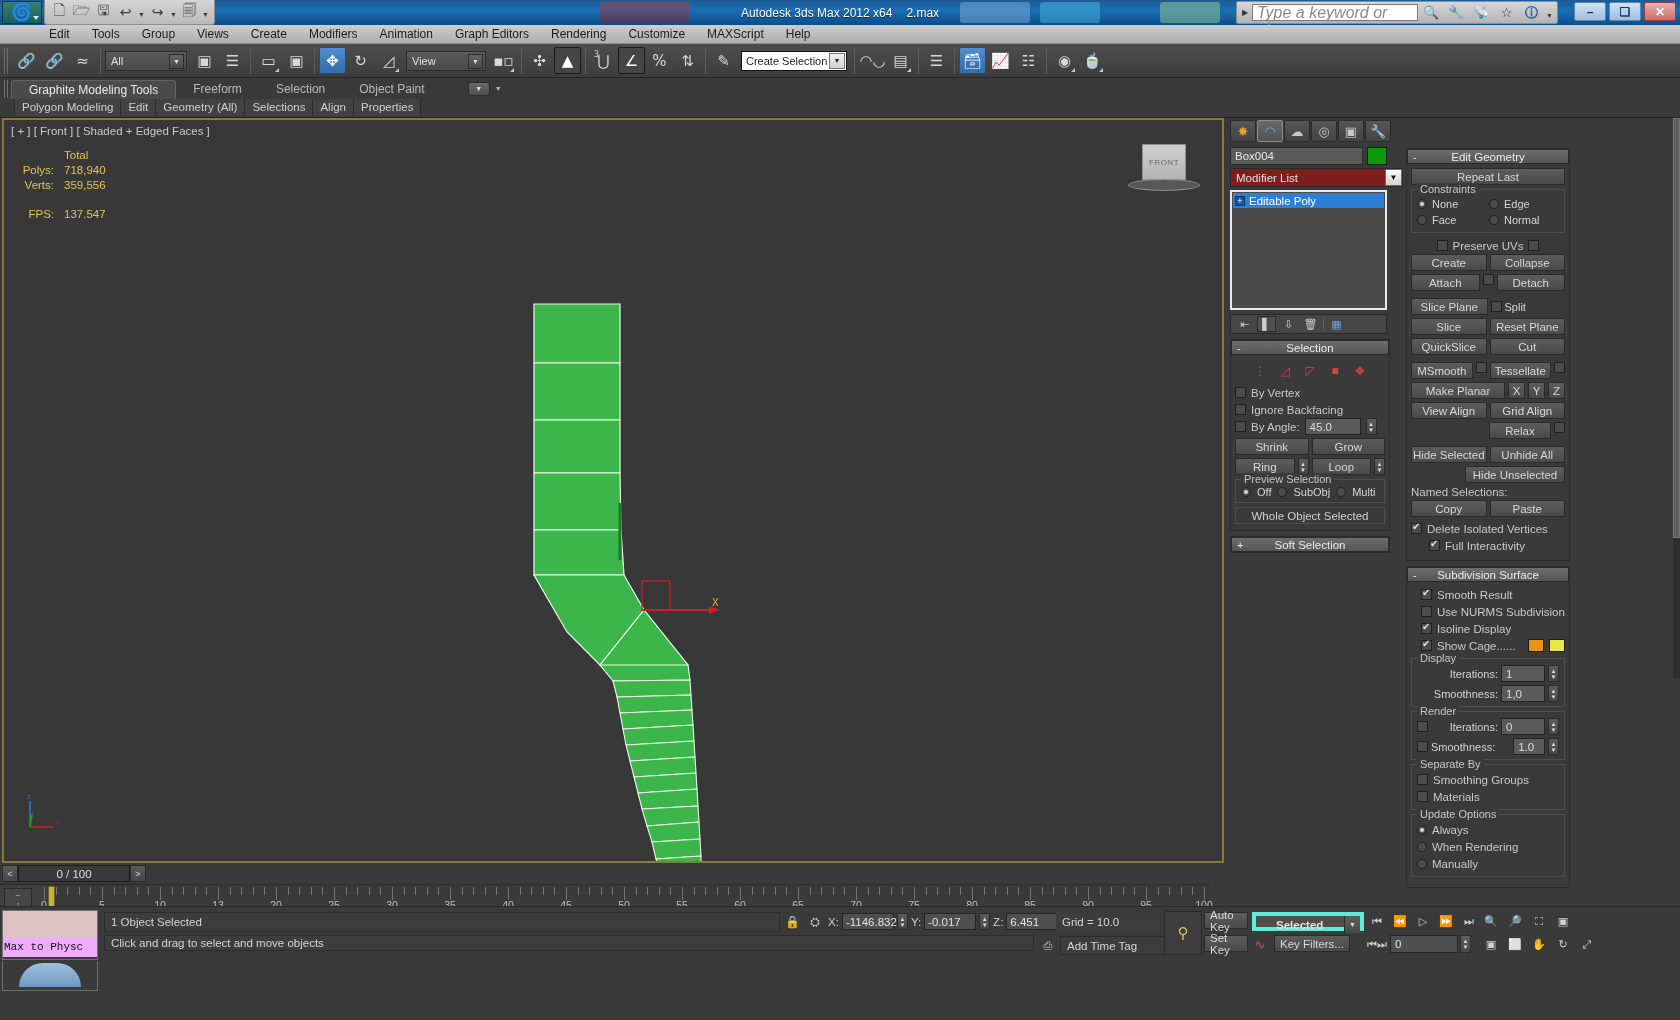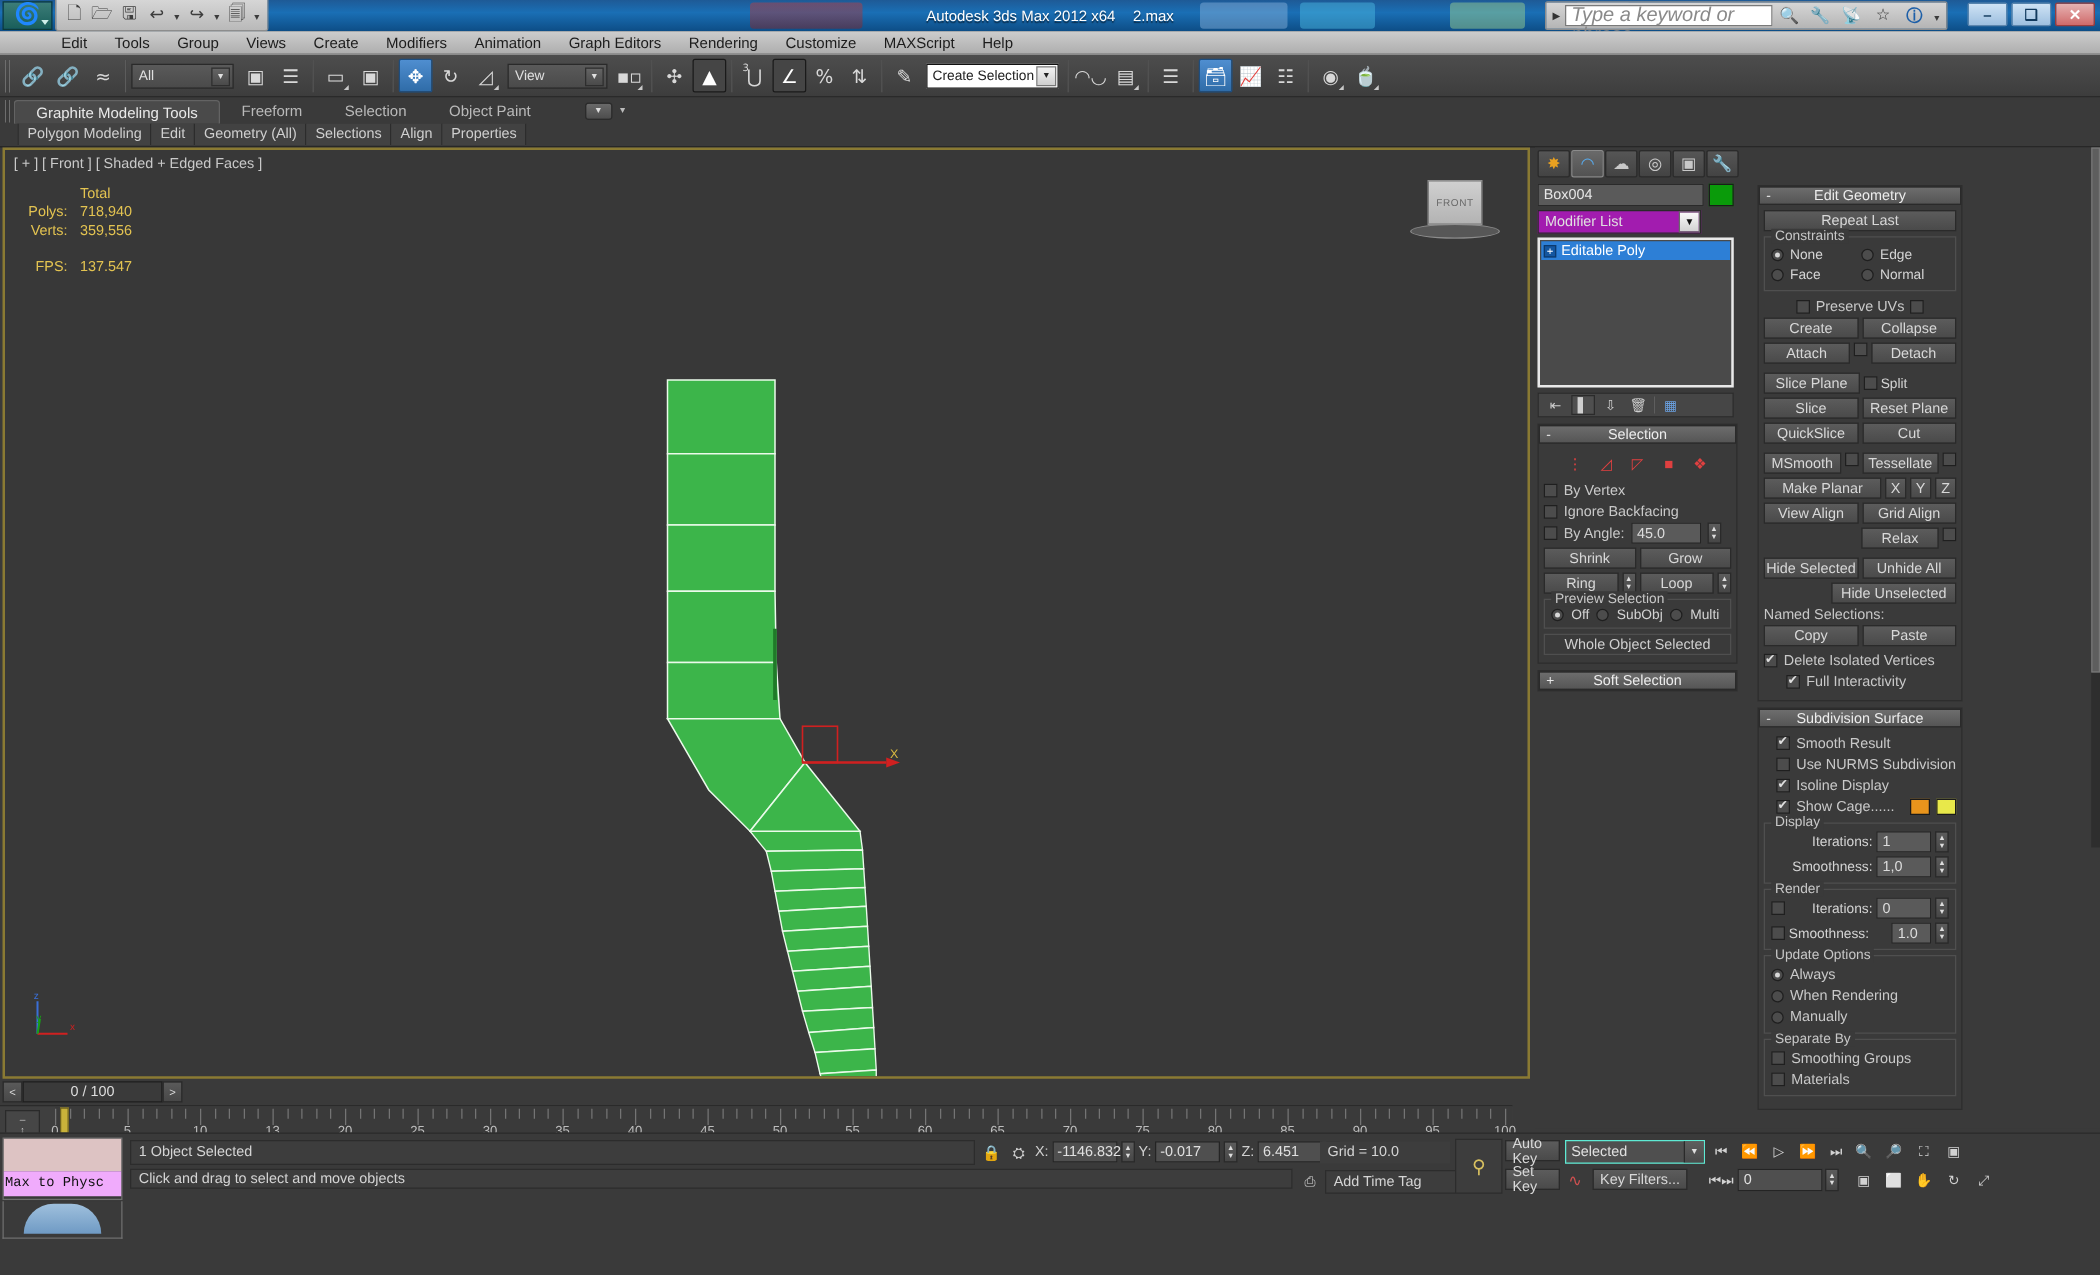--- a/index.html
+++ b/index.html
@@ -155,21 +155,21 @@
   .cp-right{position:absolute;left:176px;top:0;width:168px;}
   .cp-tabs{display:flex;gap:1px;padding:2px 0 3px 2px;}
   .cp-tab{width:26px;height:22px;background:linear-gradient(to bottom,#565656,#434343);
     border:1px solid #2b2b2b;border-radius:2px;display:flex;align-items:center;justify-content:center;
     font-size:13px;color:#c8c8c8;font-family:"DejaVu Sans",sans-serif;}
   .cp-tab.sel{background:linear-gradient(to bottom,#6a6a6a,#525252);border-color:#8b8b8b;}
   .namerow{display:flex;align-items:center;gap:4px;padding:2px 0 3px 2px;}
   .namefield{width:133px;height:18px;background:#5a5a5a;border:1px solid #2a2a2a;
     color:#e6e6e6;font-size:11.5px;line-height:17px;padding-left:4px;}
   .colorchip{width:20px;height:18px;background:#0a9b0a;border:1px solid #1b1b1b;}
-  .modcombo{margin:0 4px 3px 2px;width:131px;height:19px;background:#a21caf;border:1px solid #2a2a2a;
+  .modcombo{margin:0 4px 3px 2px;width:173px;height:19px;background:#7f1d1d;border:1px solid #2a2a2a;
     color:#e0e0e0;font-size:11.5px;line-height:18px;padding-left:5px;position:relative;}
   .modcombo .cb-arrow{position:absolute;right:0px;top:0px;width:17px;height:17px;
     background:linear-gradient(to bottom,#fafafa,#d2d2d2);border:1px solid #6a6a6a;
     display:flex;align-items:center;justify-content:center;font-size:8px;color:#111;}
   .modstack{margin:0 0 0 2px;width:157px;height:120px;background:#4a4a4a;border:2px solid #e9e9e9;padding:1px;}
   .mod-item{height:15px;background:#2d7fd6;color:#fff;font-size:11.5px;display:flex;align-items:center;gap:4px;padding-left:2px;}
   .mod-plus{width:10px;height:10px;background:#1356a0;border:1px solid #0c3a6e;color:#fff;
     font-size:9px;line-height:8px;text-align:center;}
   .stackbtns{margin:4px 0 0 2px;width:157px;height:20px;background:#464646;border:1px solid #2a2a2a;
     display:flex;align-items:center;gap:3px;padding:0 4px;}
@@ -716,44 +716,44 @@
             </div>
             <div style="display:flex;align-items:center;gap:3px;">
               <span class="chk"></span>
               <span style="flex:1;text-align:right;">Smoothness:</span>
               <span class="numfield" style="width:44px;margin-left:15px;">1.0</span>
               <span class="spin">▲<br>▼</span>
             </div>
           </div>
 
           <div class="grp">
+            <span class="grp-t">Separate By</span>
+            <div class="chkrow">
+              <span class="chk"></span>
+              <span>Smoothing Groups</span>
+            </div>
+            <div class="chkrow">
+              <span class="chk"></span>
+              <span>Materials</span>
+            </div>
+          </div>
+
+          <div class="grp">
             <span class="grp-t">Update Options</span>
             <div class="chkrow">
               <span class="rad on"></span>
               <span>Always</span>
             </div>
             <div class="chkrow">
               <span class="rad"></span>
               <span>When Rendering</span>
             </div>
             <div class="chkrow">
               <span class="rad"></span>
               <span>Manually</span>
-            </div>
-          </div>
-
-          <div class="grp">
-            <span class="grp-t">Separate By</span>
-            <div class="chkrow">
-              <span class="chk"></span>
-              <span>Smoothing Groups</span>
-            </div>
-            <div class="chkrow">
-              <span class="chk"></span>
-              <span>Materials</span>
             </div>
           </div>
         </div>
       </div>
     </div>
 
     <div style="position:absolute;left:445px;top:0;width:7px;height:560px;background:#2e2e2e;">
       <div style="position:absolute;left:0;top:0;width:7px;height:420px;background:#5e5e5e;border:1px solid #777;"></div>
     </div>
   </div>
@@ -927,21 +927,21 @@
     <div class="sts-line" style="left:1060px;top:29px;width:116px;height:19px;">Add Time Tag</div>
 
     <div style="position:absolute;left:1164px;top:4px;width:38px;height:44px;background:#3d3d3d;border:1px solid #2c2c2c;display:flex;align-items:center;justify-content:center;color:#d8c060;font-size:15px;">⚲</div>
 
     <div class="sbtn2" style="position:absolute;left:1204px;top:5px;width:44px;">Auto Key</div>
     <div class="sbtn2" style="position:absolute;left:1204px;top:28px;width:44px;">Set Key</div>
 
     <div style="position:absolute;left:1250px;top:28px;width:20px;height:19px;display:flex;align-items:center;justify-content:center;color:#d05050;font-size:13px;">∿</div>
     <div class="sbtn2" style="position:absolute;left:1274px;top:28px;width:76px;">Key Filters...</div>
 
-    <div style="position:absolute;left:1252px;top:5px;width:112px;height:19px;background:#4f4f4f;border:1px solid #5eead4;color:#e0e0e0;font-size:11.5px;line-height:18px;padding-left:4px;">
+    <div style="position:absolute;left:1252px;top:5px;width:112px;height:19px;background:#4f4f4f;border:4px solid #5eead4;color:#e0e0e0;font-size:11.5px;line-height:18px;padding-left:20px;font-weight:bold;">
       <span>Selected</span>
       <span style="position:absolute;right:0;top:0;width:16px;height:17px;background:linear-gradient(to bottom,#5e5e5e,#4a4a4a);border-left:1px solid #2a2a2a;display:flex;align-items:center;justify-content:center;font-size:7px;">▼</span>
     </div>
 
     <div style="position:absolute;left:1366px;top:5px;display:flex;gap:1px;">
       <div class="abtn">⏮</div>
       <div class="abtn">⏪</div>
       <div class="abtn">▷</div>
       <div class="abtn">⏩</div>
       <div class="abtn">⏭</div>

